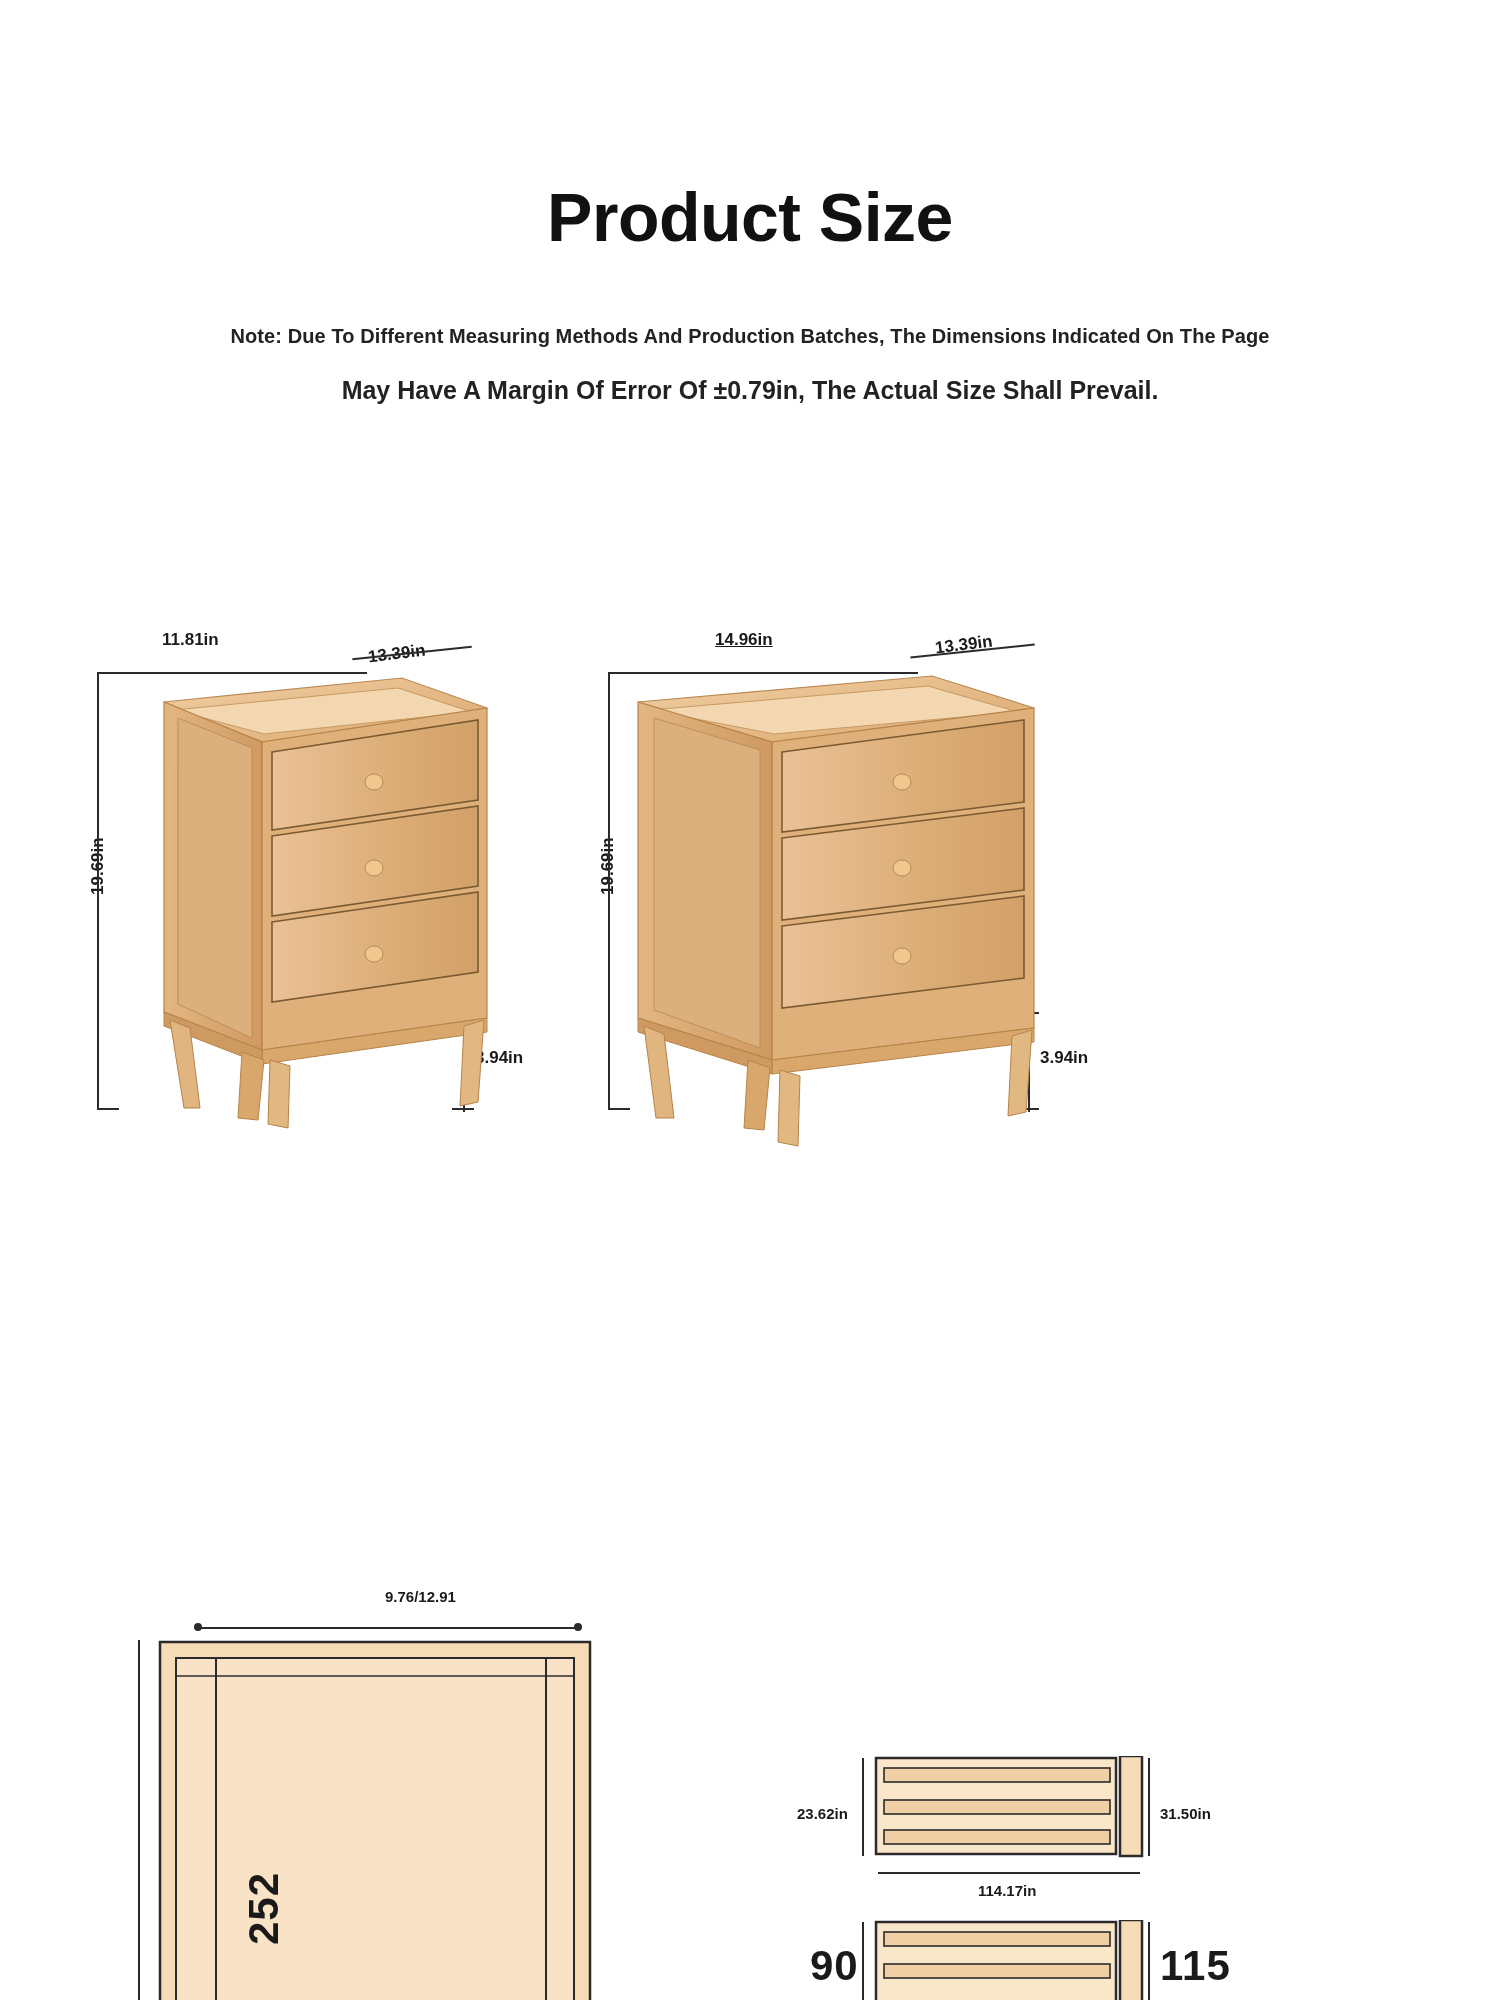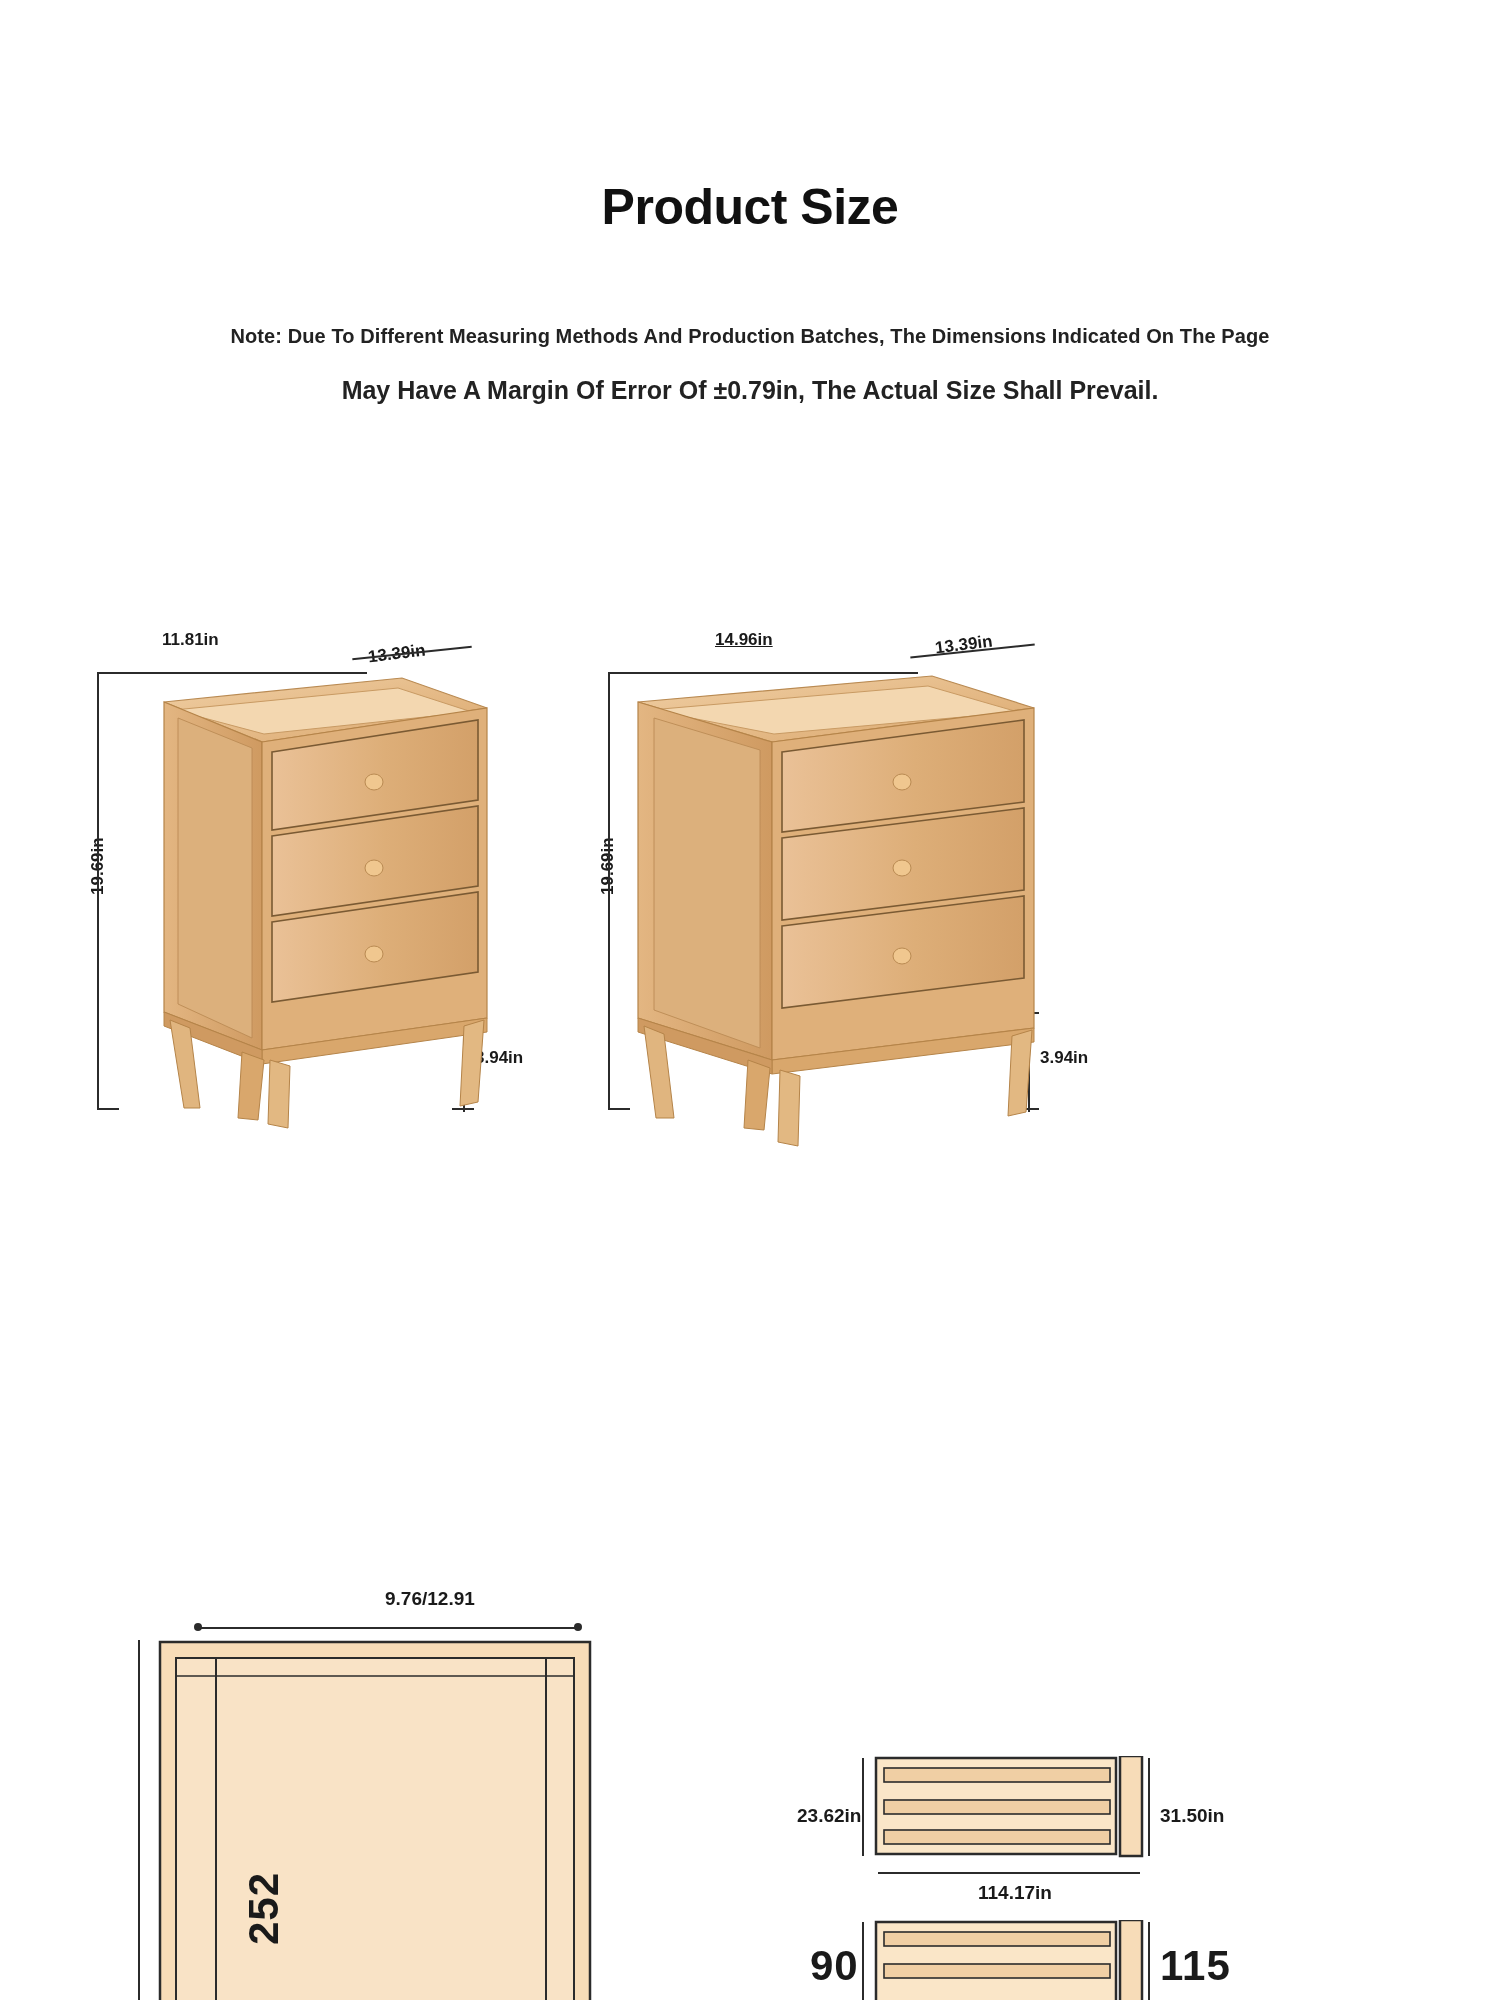--- a/index.html
+++ b/index.html
@@ -15,21 +15,21 @@
     color: #1a1a1a;
     overflow: hidden;
   }
 
   .page-title {
     position: absolute;
     top: 178px;
     left: 0;
     width: 1500px;
     text-align: center;
-    font-size: 50px;
+    font-size: 68px;
     font-weight: bold;
     letter-spacing: -0.5px;
     color: #111111;
   }
 
   .note-block {
     position: absolute;
     top: 325px;
     left: 0;
     width: 1500px;
@@ -85,21 +85,21 @@
   
   .cab-wrap { position: absolute; }
 
   
   .tech {
     position: absolute;
   }
 
   .tech-label {
     position: absolute;
-    font-size: 19px;
+    font-size: 15px;
     font-weight: bold;
     color: #1a1a1a;
     white-space: nowrap;
   }
   .big-num {
     position: absolute;
     font-size: 42px;
     font-weight: bold;
     color: #1a1a1a;
     transform: rotate(-90deg);

